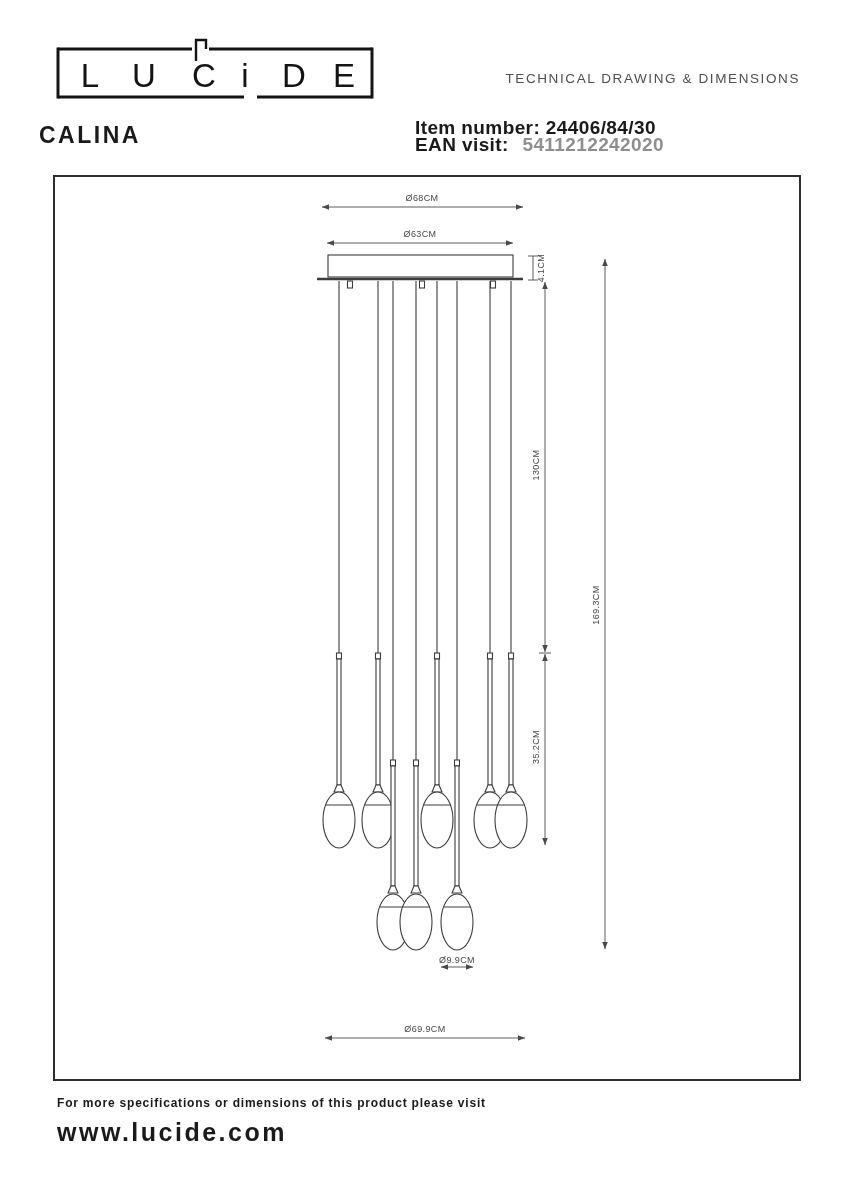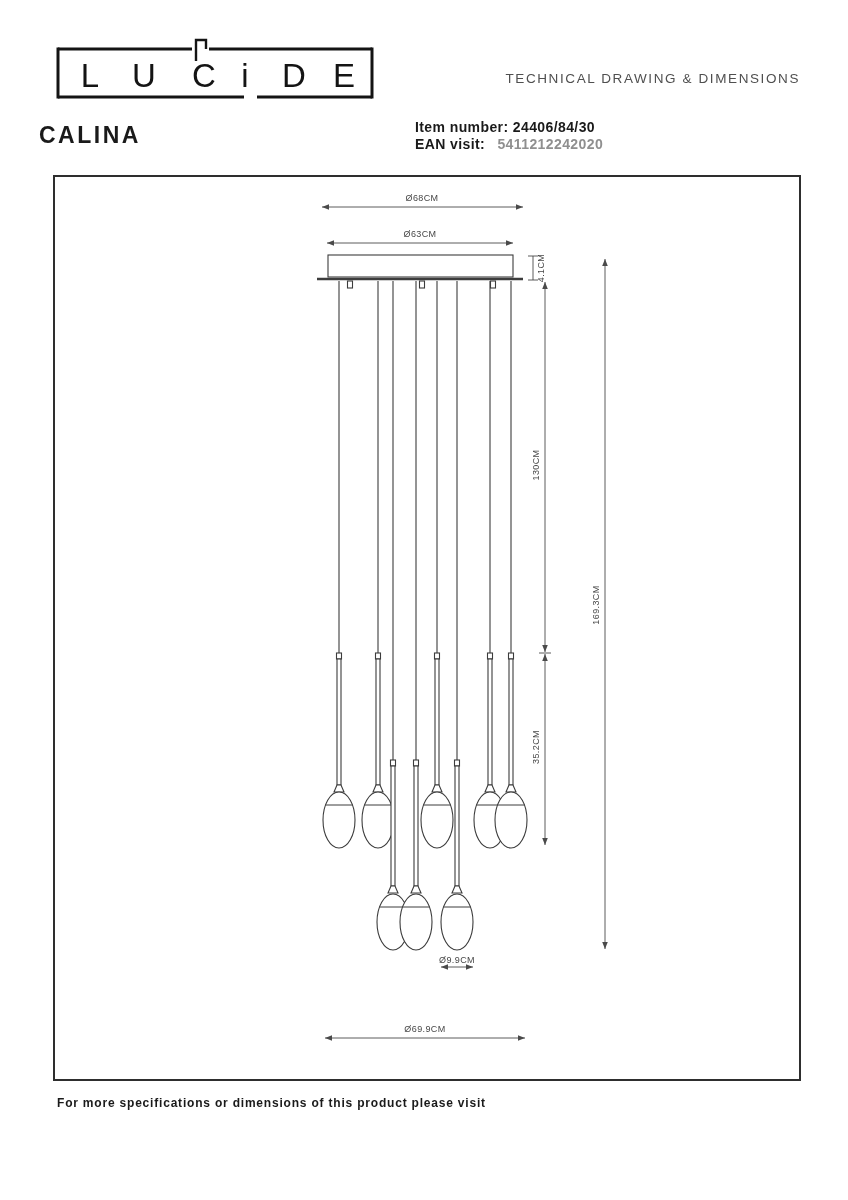--- a/index.html
+++ b/index.html
@@ -3,21 +3,21 @@
 <meta charset="utf-8">
 <style>
   html,body{margin:0;padding:0;background:#ffffff;}
   .page{position:relative;width:848px;height:1200px;background:#ffffff;overflow:hidden;
         font-family:"Liberation Sans",sans-serif;color:#1a1a1a;}
   .abs{position:absolute;}
 
   
   .doc-title{top:46px;right:48px;font-size:13.5px;letter-spacing:1.6px;color:#4f4f4f;font-weight:400;margin-top:25px;}
   .product-name{left:39px;top:122px;font-size:23px;font-weight:700;letter-spacing:2.5px;}
-  .item-block{left:415px;top:119px;font-size:14px;line-height:17px;letter-spacing:.4px;}
+  .item-block{left:415px;top:119px;font-size:19px;line-height:17px;letter-spacing:.4px;}
   .item-block .lbl{font-weight:700;}
   .item-block .val-bold{font-weight:700;}
   .item-block .val-gray{color:#8f8f8f;font-weight:700;margin-left:8px;}
 
   
   .drawing-wrap{left:53px;top:175px;width:748px;height:906px;}
   .dim{stroke:#4a4a4a;stroke-width:.9;fill:none;}
   .thin{stroke:#3c3c3c;stroke-width:1.1;fill:#ffffff;}
   .dimtxt{font-family:"Liberation Sans",sans-serif;font-size:9px;fill:#474747;letter-spacing:.4px;text-anchor:middle;}
 
@@ -190,14 +190,15 @@
       <line class="dim" x1="388" y1="792" x2="420" y2="792" marker-start="url(#arw)" marker-end="url(#arw)"></line>
     </g>
 
     <g>
       <line class="dim" x1="272" y1="863" x2="472" y2="863" marker-start="url(#arw)" marker-end="url(#arw)"></line>
       <text class="dimtxt" x="372" y="857">Ø69.9CM</text>
     </g>
   </svg>
 
   <div class="abs footer-note">For more specifications or dimensions of this product please visit</div>
+  <div class="abs footer-site">www.lucide.com</div>
 
 </div>
 
 </body></html>

